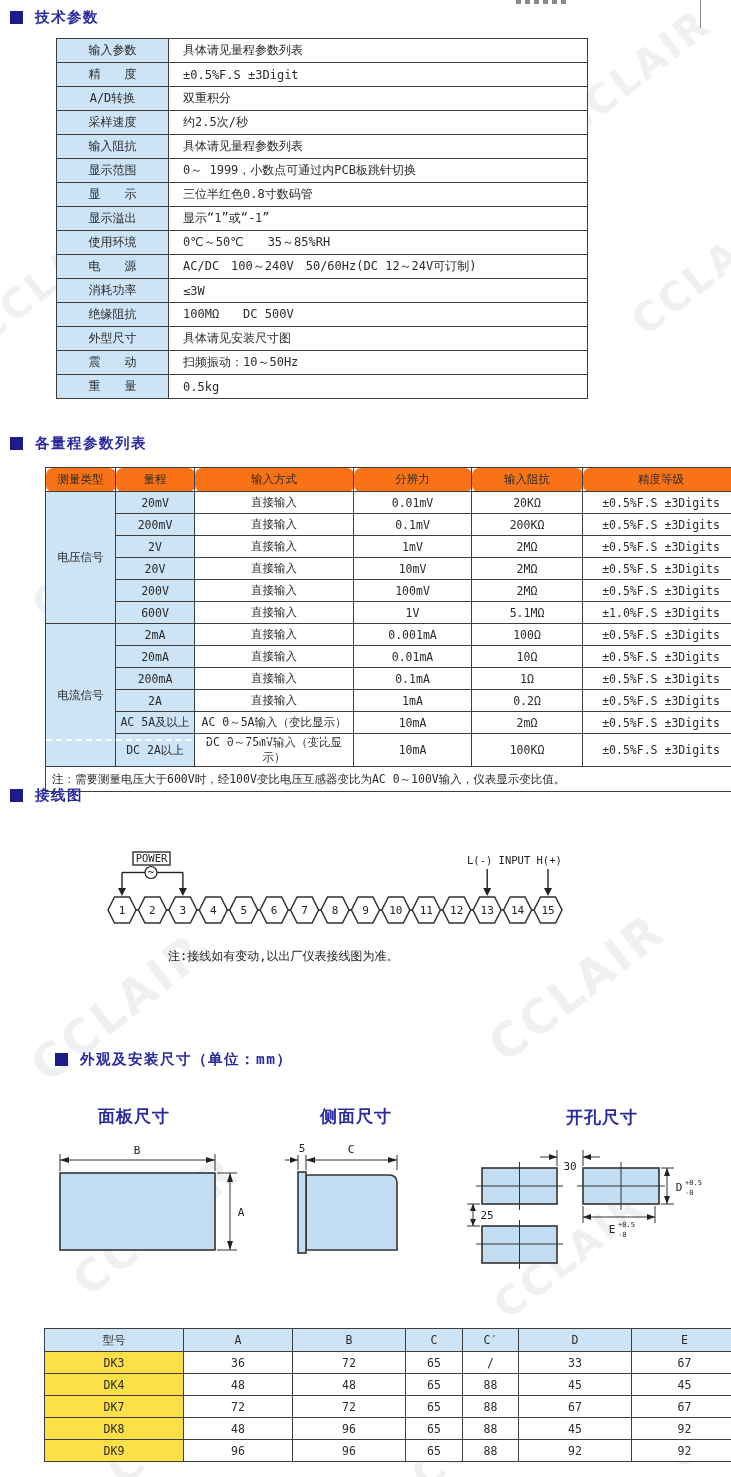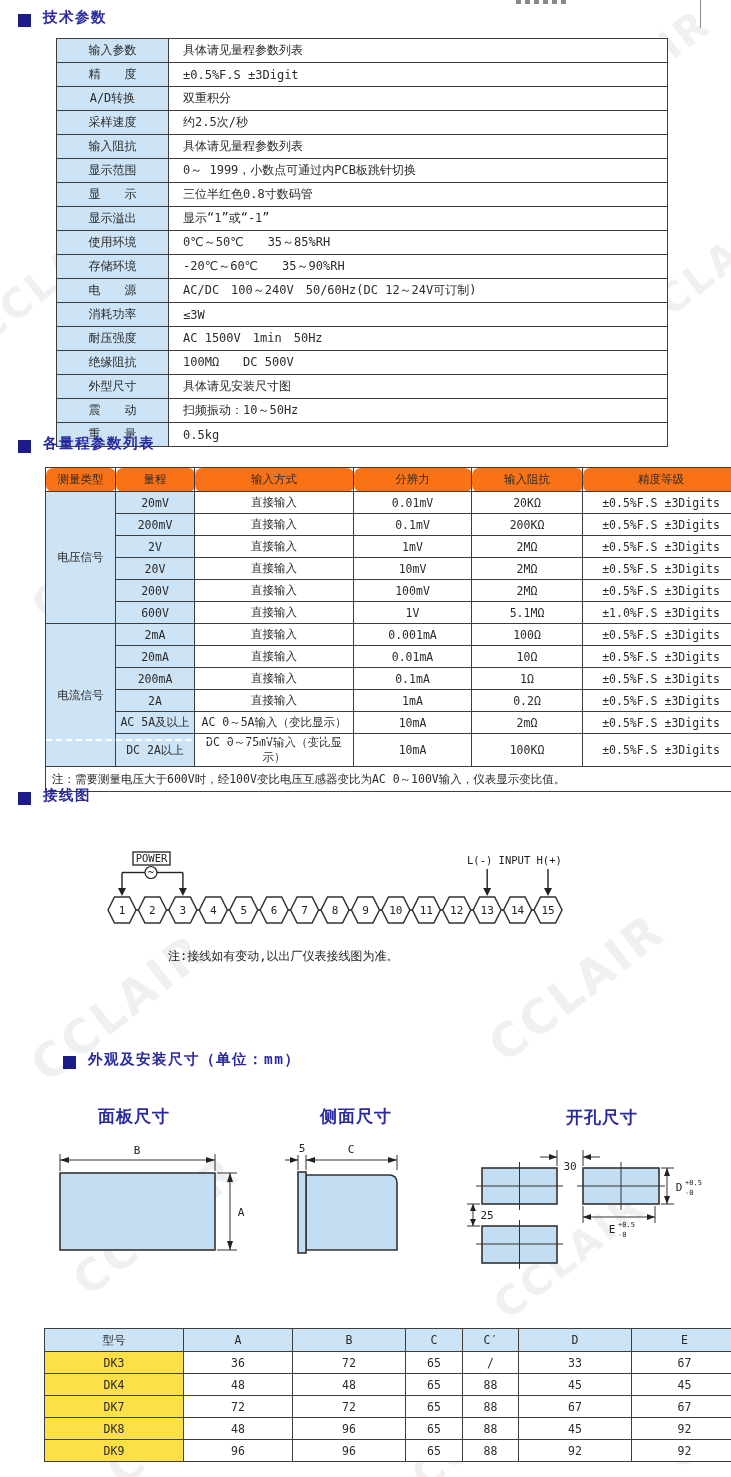--- a/index.html
+++ b/index.html
@@ -10,28 +10,28 @@
   }
   
   .wm{position:absolute;font-family:"DejaVu Sans","Liberation Sans",sans-serif;
       font-weight:bold;color:rgba(130,140,158,0.13);letter-spacing:3px;
       transform:rotate(-38deg);white-space:nowrap;pointer-events:none;}
   
   .top-crop{position:absolute;left:516px;top:0;width:50px;height:4px;opacity:.65;
       background:repeating-linear-gradient(90deg,#4a4a4a 0 5px,transparent 5px 9px);}
   .top-line{position:absolute;left:700px;top:0;width:1px;height:28px;background:#8a8a8a;}
   
-  .sec-title{position:absolute;left:10px;display:flex;align-items:flex-end;gap:12px;margin-left:8px;}
+  .sec-title{position:absolute;left:10px;display:flex;align-items:center;gap:12px;}
   .bullet{width:13px;height:13px;background:#1b1b8a;display:inline-block;}
   .sec-text{font-size:14.5px;font-weight:bold;color:#2a2aa0;letter-spacing:1.5px;}
   .sub-title{position:absolute;font-size:17px;font-weight:bold;color:#2a2aa0;letter-spacing:1px;}
   
   table{position:absolute;border-collapse:collapse;table-layout:fixed;background:#fff;}
   td,th{border:1px solid #3d3d3d;font-weight:normal;overflow:hidden;}
-  #table1{top:38px;left:56px;width:612px;font-size:12px;}
+  #table1{top:38px;left:56px;width:532px;font-size:12px;}
   #table1 td{height:21px;}
   #table1 td.lbl{width:109px;background:#cde4f6;text-align:center;}
   #table1 td.val{text-align:left;padding-left:14px;}
   #table2{top:467px;left:45px;width:676px;font-size:11.5px;}
   #table2 th{height:21px;background:#f97316;border-radius:7px;}
   #table2 td{height:19px;text-align:center;}
   #table2 td.type-cell{background:#cde4f6;}
   #table2 td.range-cell{background:#cde4f6;}
   #table2 td.note-cell{text-align:left;padding:4px 4px 4px 6px;height:16px;font-size:11.5px;}
   .dash-line{position:absolute;top:739px;left:46px;width:674px;height:0;
@@ -118,34 +118,26 @@
         </tr>
         <tr>
           <td class="lbl">显示溢出</td>
           <td class="val">显示“1”或“-1”</td>
         </tr>
         <tr>
           <td class="lbl">使用环境</td>
           <td class="val">0℃～50℃　　35～85%RH</td>
         </tr>
         <tr>
-          <td class="lbl">存储环境</td>
-          <td class="val">-20℃～60℃　　35～90%RH</td>
-        </tr>
-        <tr>
           <td class="lbl">电　　源</td>
           <td class="val">AC/DC　100～240V　50/60Hz(DC 12～24V可订制)</td>
         </tr>
         <tr>
           <td class="lbl">消耗功率</td>
           <td class="val">≤3W</td>
-        </tr>
-        <tr>
-          <td class="lbl">耐压强度</td>
-          <td class="val">AC 1500V　1min　50Hz</td>
         </tr>
         <tr>
           <td class="lbl">绝缘阻抗</td>
           <td class="val">100MΩ　　DC 500V</td>
         </tr>
         <tr>
           <td class="lbl">外型尺寸</td>
           <td class="val">具体请见安装尺寸图</td>
         </tr>
         <tr>

